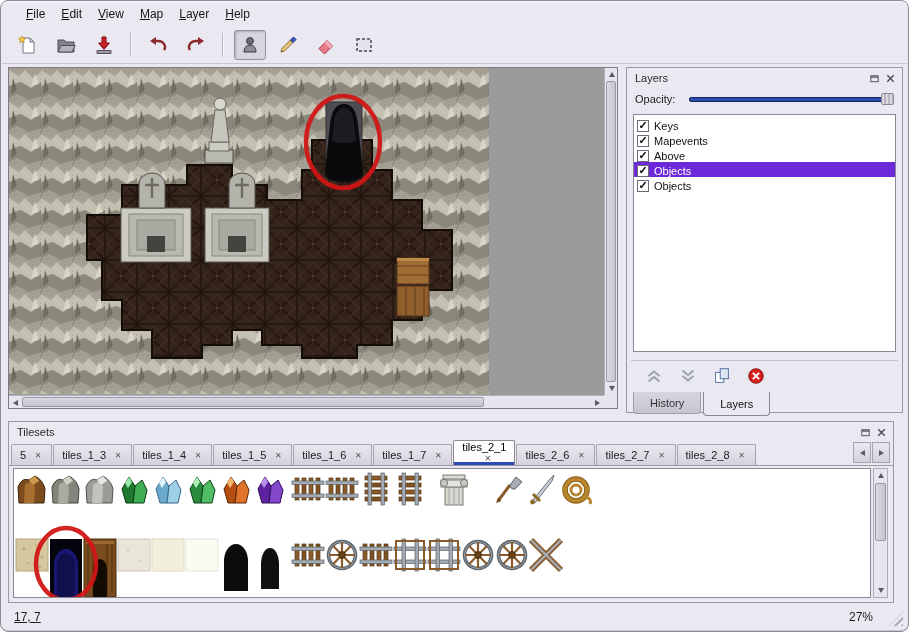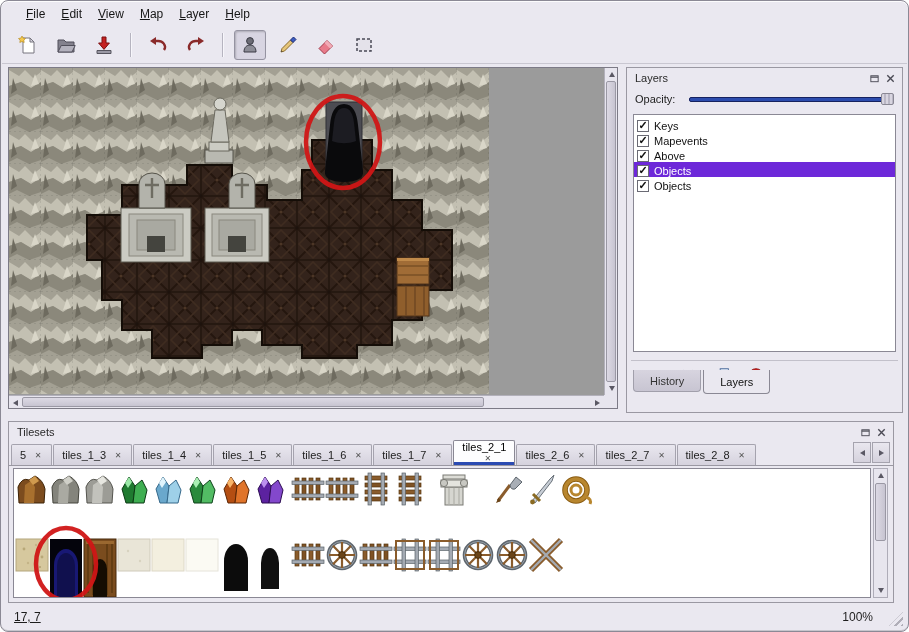--- a/index.html
+++ b/index.html
@@ -70,21 +70,21 @@
   .checkbox { width:12px; height:12px; background:#fff; border:1px solid #6a6a74;
               display:inline-flex; align-items:center; justify-content:center; margin-left:3px; flex:none; }
   .checkbox.checked::after { content:'✓'; font-size:11px; font-weight:bold; color:#111; line-height:1; margin-top:-1px; }
   .layer-label { padding-left:5px; }
 
   .layer-actions { position:absolute; left:4px; right:4px; top:292px; height:28px;
                    border-top:1px solid #c2c0ca; display:flex; align-items:center; gap:8px; padding:2px 10px 0; }
   .lbtn { width:26px; height:24px; background:transparent; border:none;
           display:flex; align-items:center; justify-content:center; }
 
-  .dock-tabs { position:absolute; left:6px; top:302px; display:flex; }
+  .dock-tabs { position:absolute; left:6px; top:324px; display:flex; }
   .dock-tab { height:22px; display:flex; align-items:center; padding:0 16px; font-size:11px;
               background:linear-gradient(#d7d4df,#c8c5d2); border:1px solid #a19fab; border-top:none;
               border-radius:0 0 4px 4px; margin-right:2px; color:#333; }
   .dock-tab.active { background:#eae8f0; border-color:#8a8894; height:24px; color:#101010; }
 
   .tilesets-panel { position:absolute; left:7px; top:420px; width:886px; height:182px;
                     background:#eae8f0; border:1px solid #9a98a2; }
   .ts-tabbar { position:absolute; top:18px; left:0; right:0; height:26px;
                display:flex; align-items:flex-end; padding:0 42px 0 2px;
                border-bottom:1px solid #9a98a2; }
@@ -606,16 +606,16 @@
         </div>
       <div class="ts-thumb"></div>
       <div class="sb-arrow" style="bottom:0;">
           <div class="tri-down"></div>
         </div>
     </div>
   </div>
 
   <div class="statusbar">
     <span class="status-coords">17, 7</span>
-    <span class="status-zoom">100%</span>
+    <span class="status-zoom">27%</span>
     <div class="grip"></div>
   </div>
 </div>
 
 </body></html>

